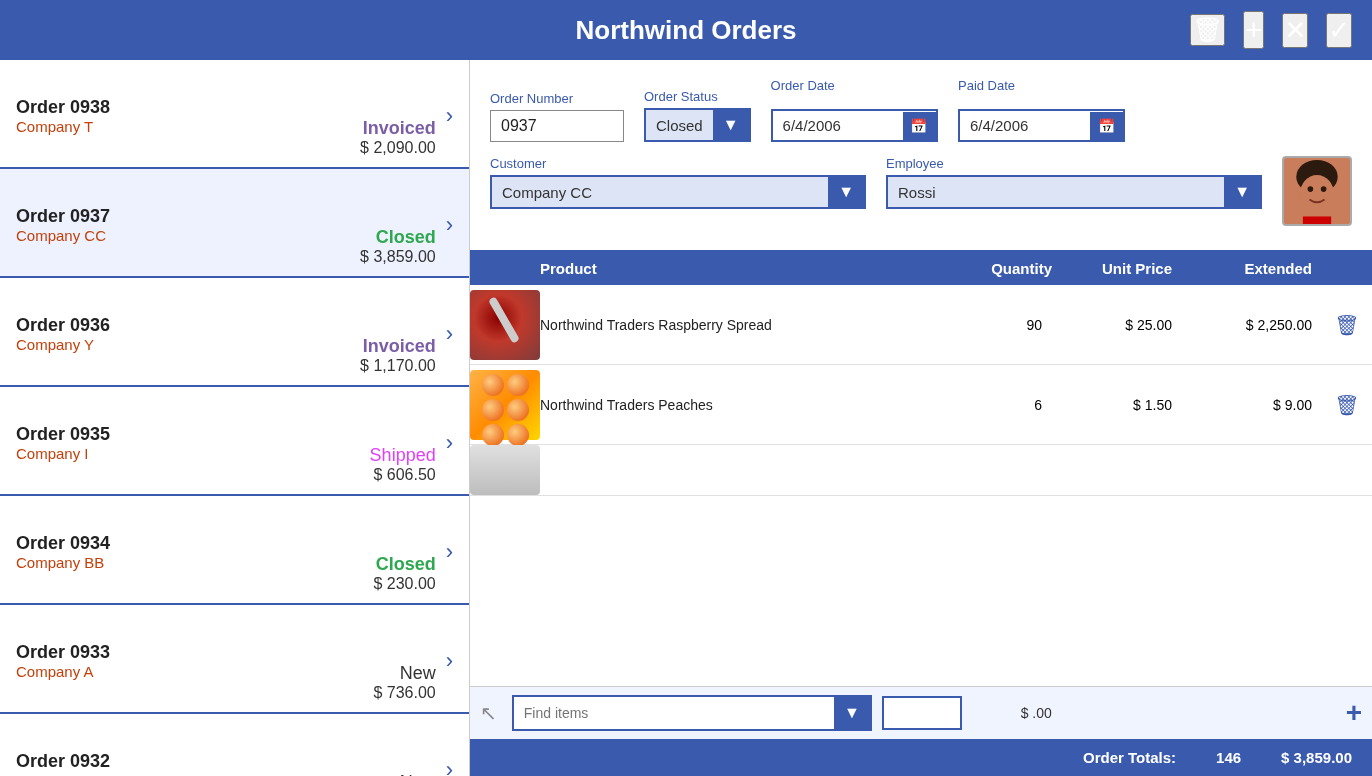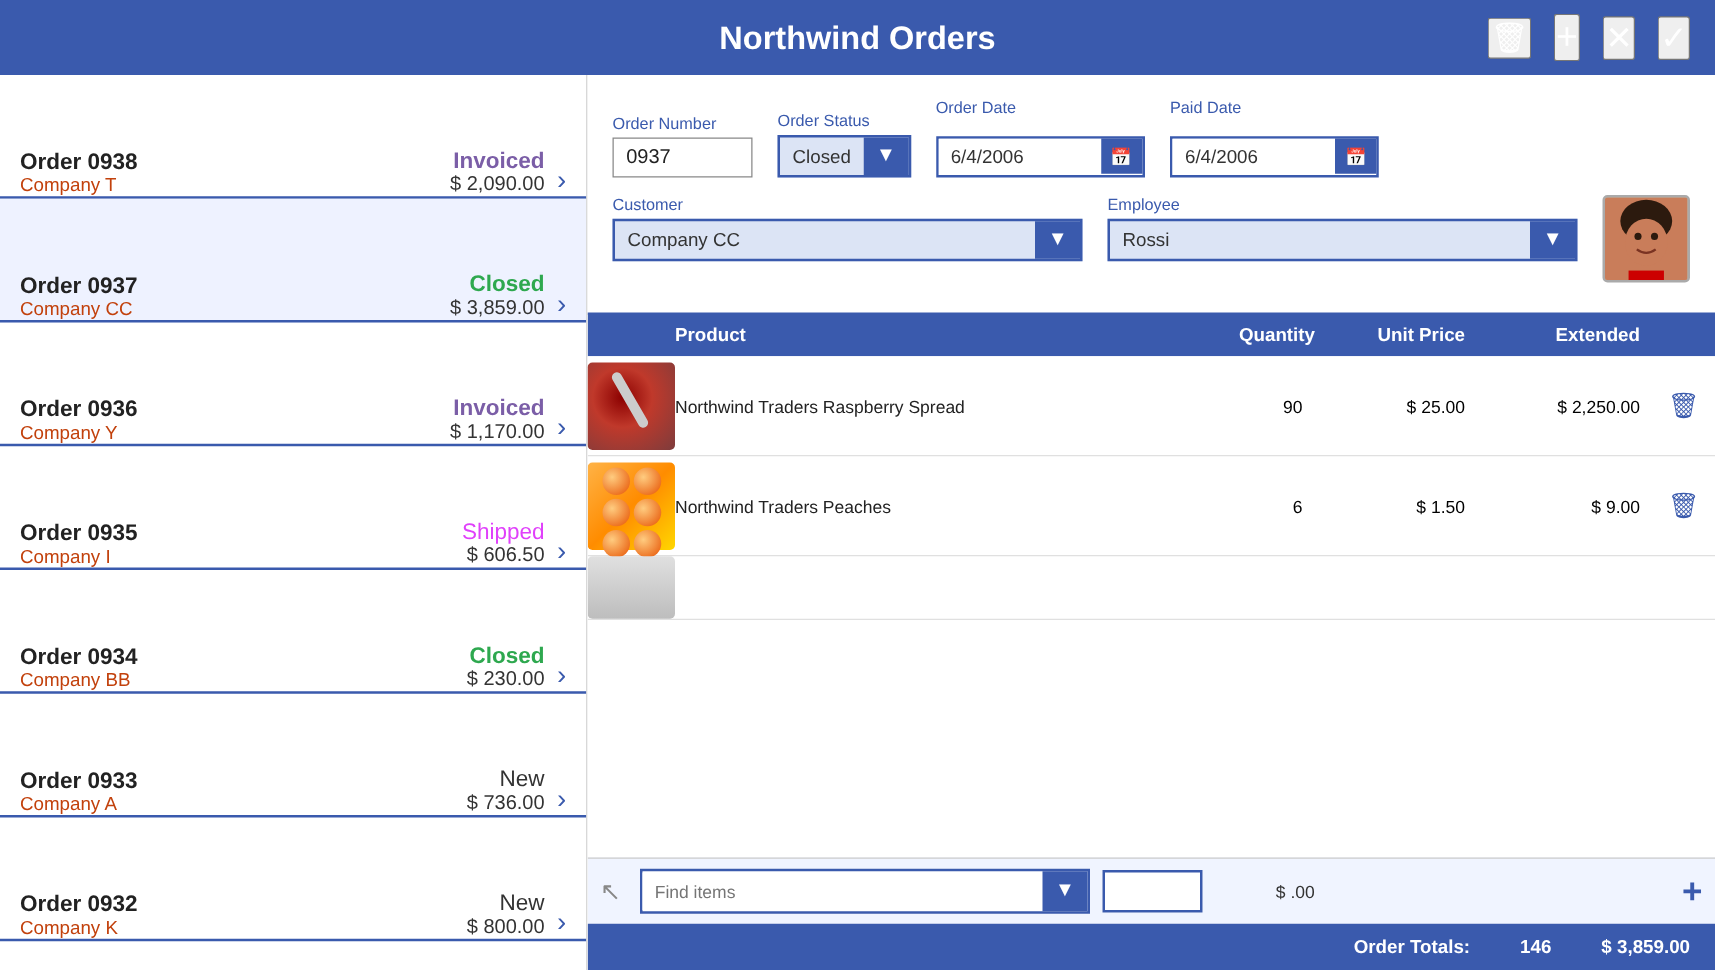--- a/index.html
+++ b/index.html
@@ -41,24 +41,24 @@
 
     
     .order-list {
       width: 470px;
       background: white;
       border-right: 1px solid #ccc;
       overflow-y: auto;
       flex-shrink: 0;
     }
     .order-item {
-      padding: 14px 16px 0 16px;
+      padding: 14px 16px 10px 16px;
       border-bottom: 2px solid #3a5aad;
       display: flex;
-      align-items: flex-end;
+      align-items: center;
       cursor: pointer;
       position: relative;
     }
     .order-info { flex: 1; }
     .order-number { font-size: 18px; font-weight: bold; color: #222; }
     .order-company { font-size: 15px; color: #c2410c; }
     .order-amount { font-size: 16px; color: #333; }
     .order-status-invoiced { color: #7b5ea7; font-size: 18px; font-weight: bold; }
     .order-status-closed { color: #2ea84f; font-size: 18px; font-weight: bold; }
     .order-status-shipped { color: #e040fb; font-size: 18px; font-weight: normal; }
@@ -96,21 +96,21 @@
       font-size: 13px;
       font-weight: 500;
     }
     .form-input {
       border: 1px solid #888;
       padding: 6px 10px;
       font-size: 16px;
       color: #222;
       background: white;
     }
-    .form-input-number { width: 112px; }
+    .form-input-number { width: 134px; }
     .form-select-wrapper {
       display: flex;
       align-items: center;
       border: 2px solid #3a5aad;
       background: #dce4f5;
     }
     .form-select-text {
       padding: 6px 10px;
       font-size: 15px;
       color: #333;
@@ -120,21 +120,21 @@
       background: #3a5aad;
       color: white;
       border: none;
       padding: 6px 10px;
       font-size: 16px;
       cursor: pointer;
       height: 100%;
     }
     .date-input-wrapper {
       display: flex;
-      align-items: flex-start;
+      align-items: flex-end;
       border: 2px solid #3a5aad;
       margin-top: 12px;
     }
     .date-input {
       border: none;
       padding: 6px 10px;
       font-size: 15px;
       color: #333;
       width: 130px;
       outline: none;

